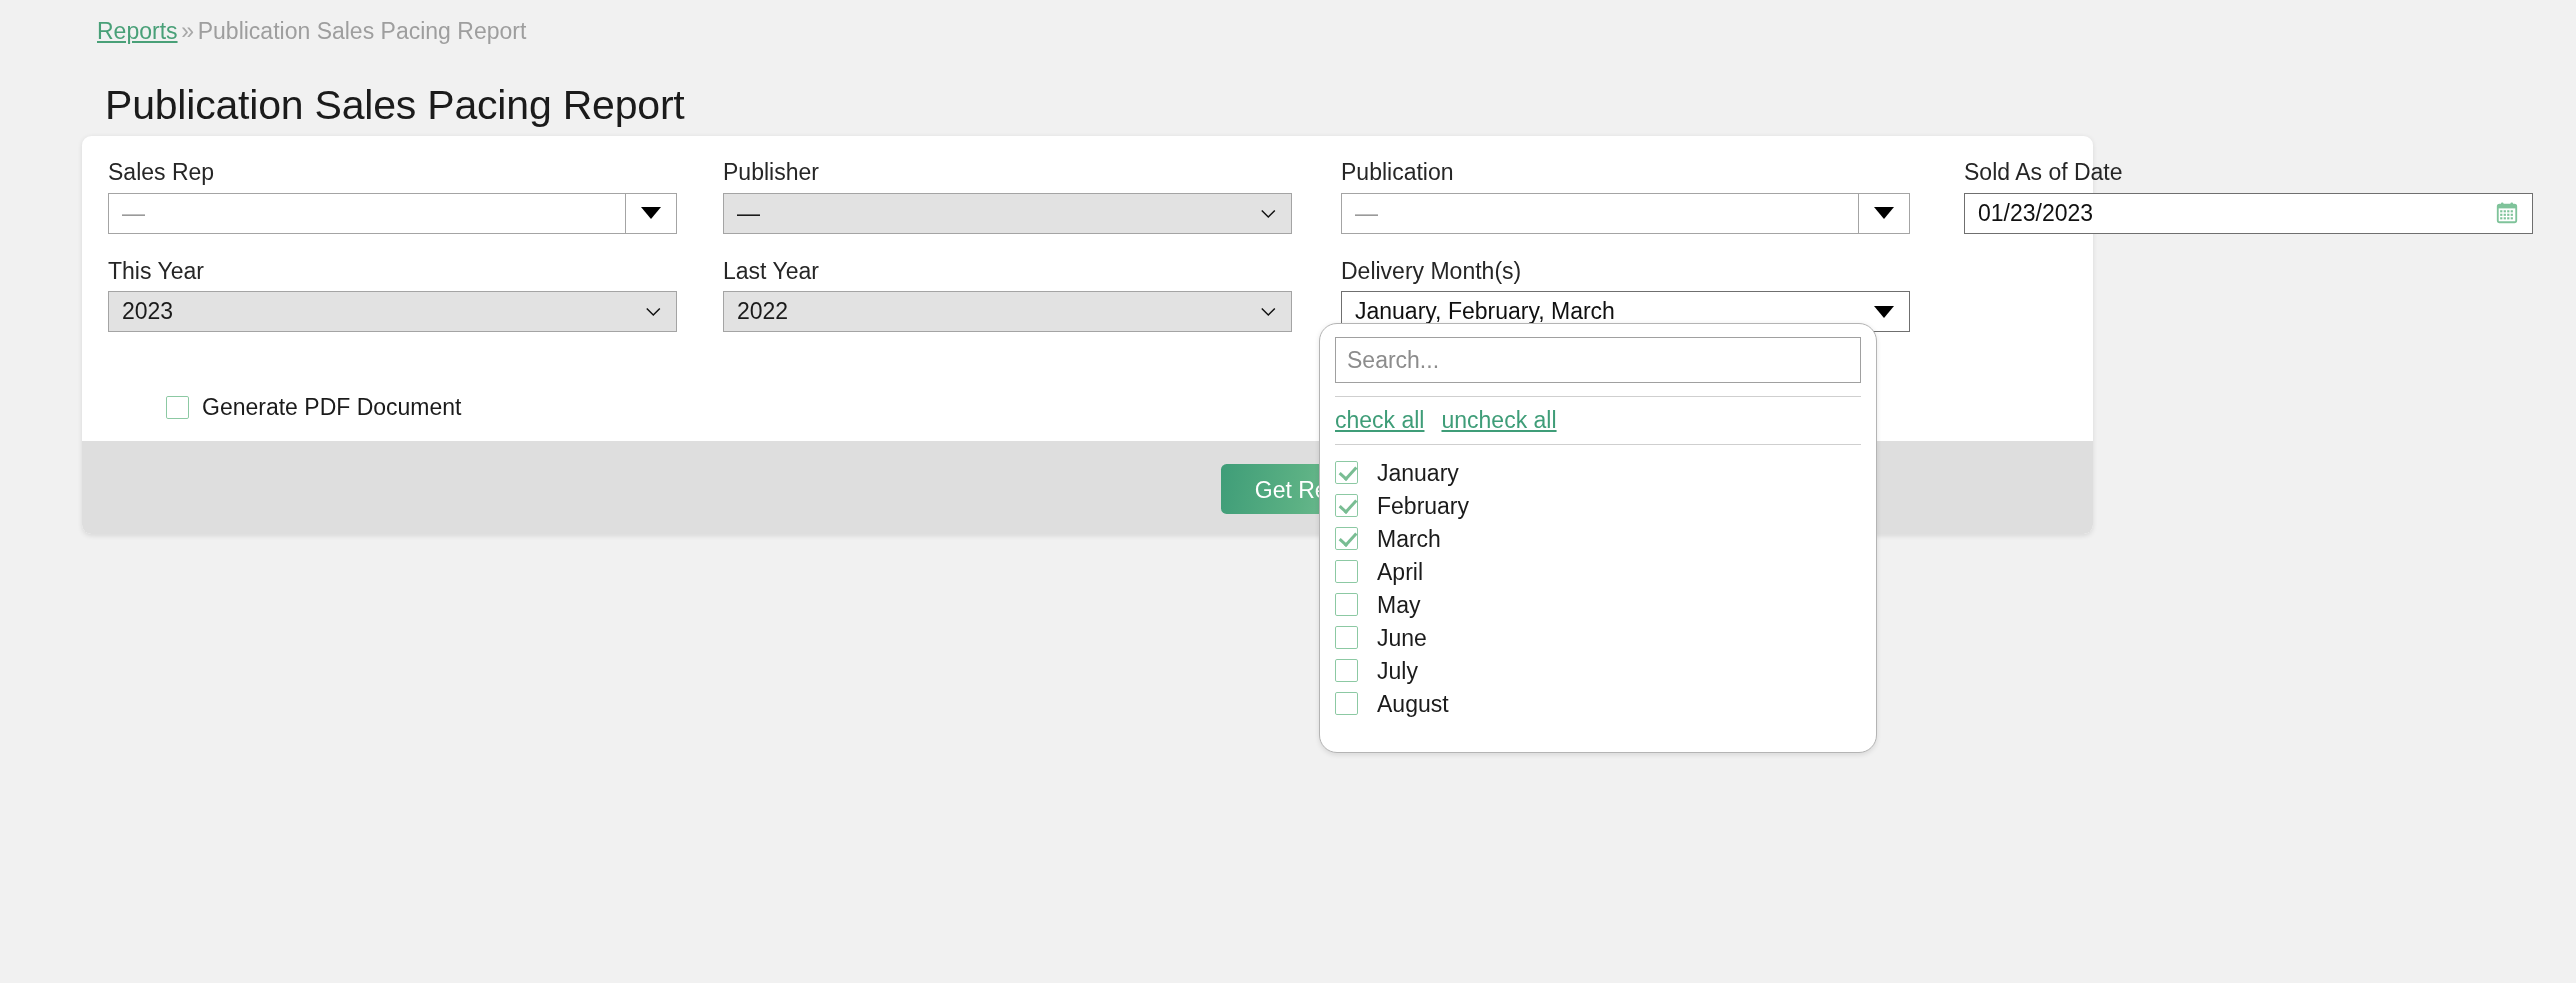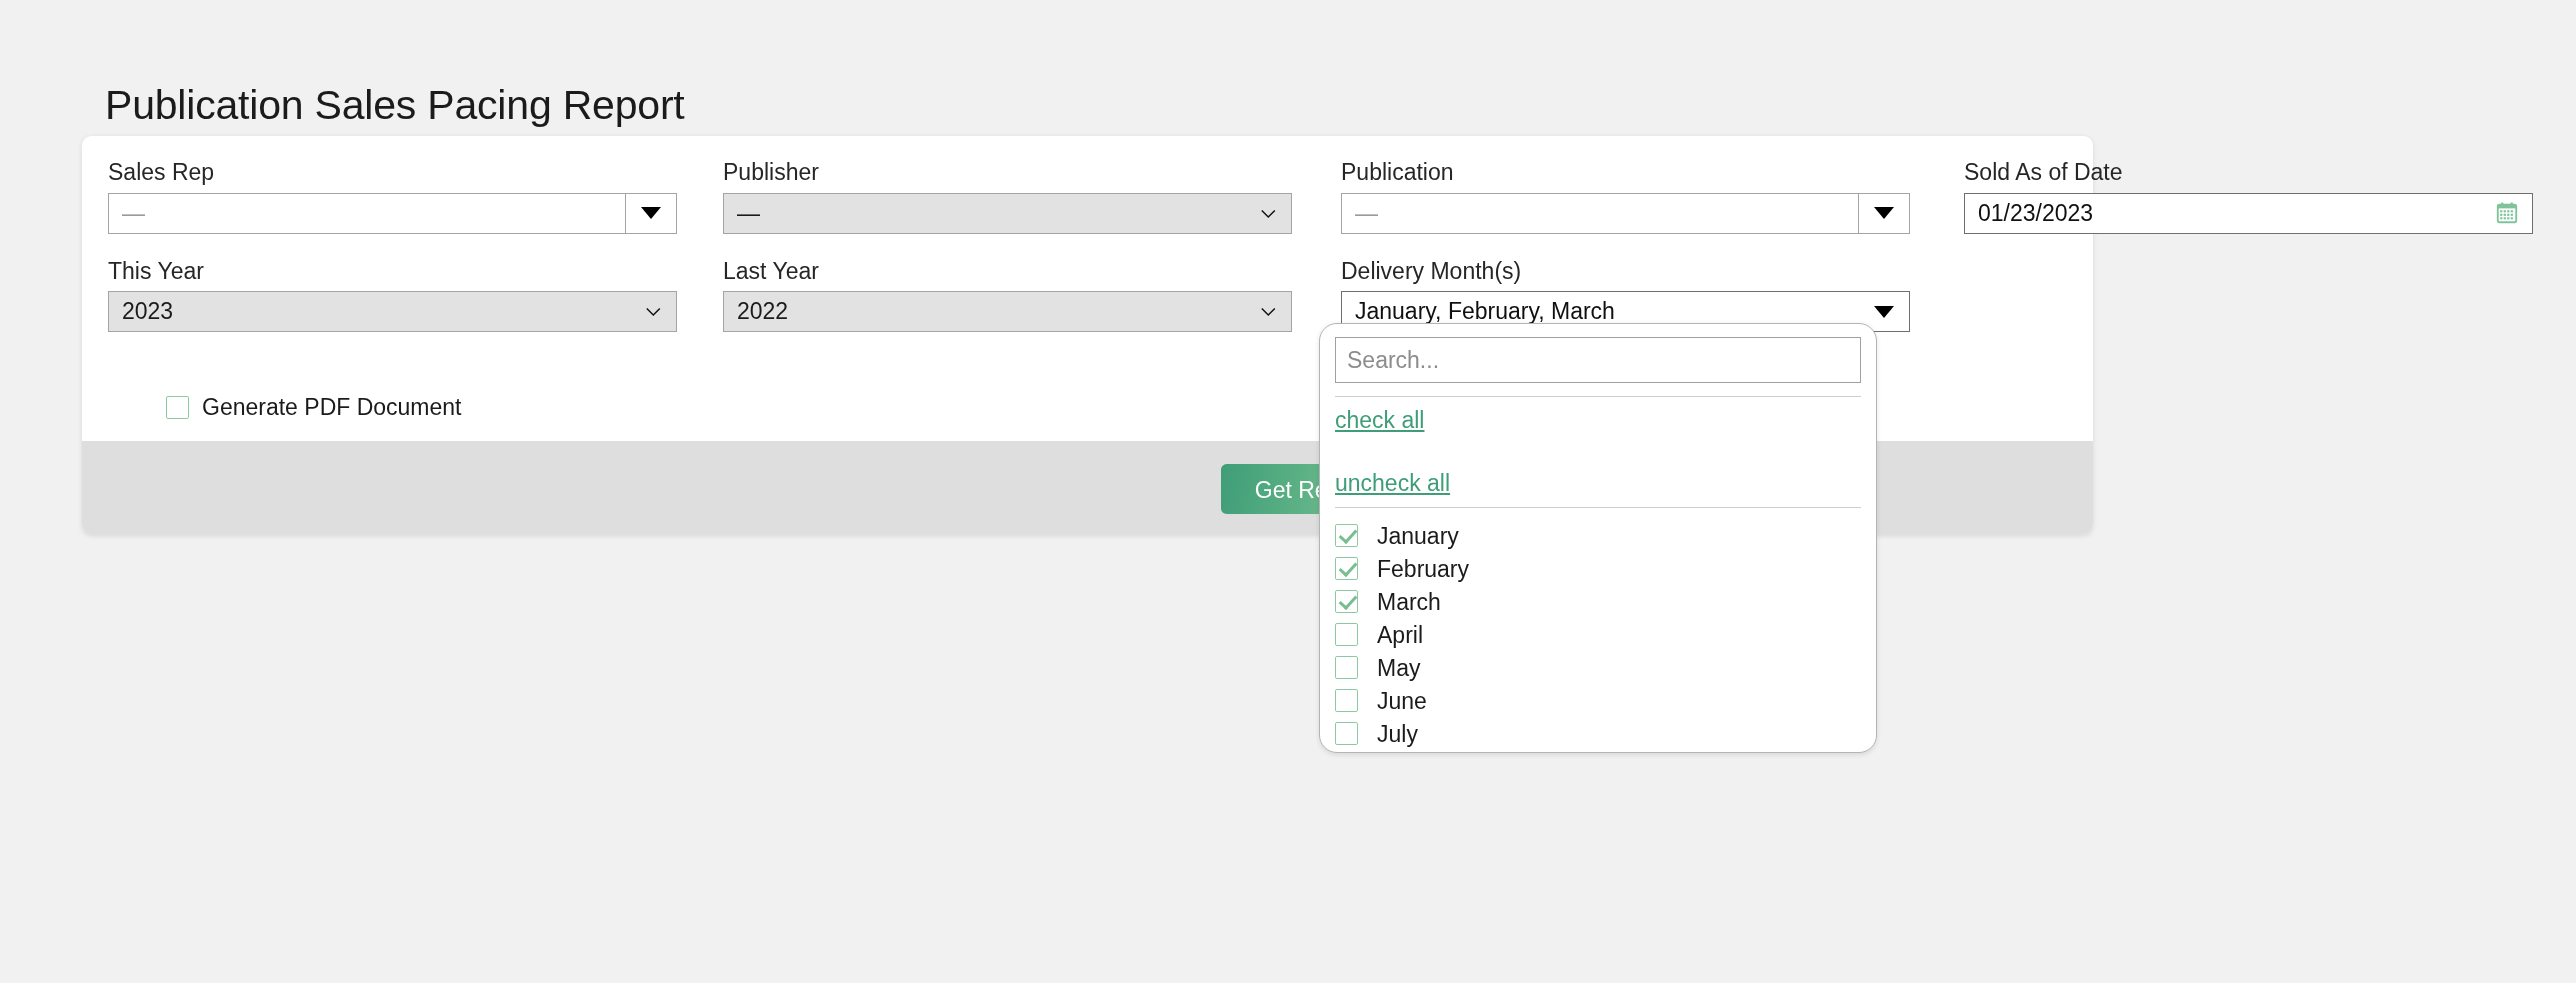--- a/index.html
+++ b/index.html
@@ -215,43 +215,45 @@
     border: 0.9px solid #a0a0a0;
     background: #ffffff;
     display: flex; align-items: center;
     padding: 0 11px;
   }
   .dd-search .ph {
     font-size: 23px; color: #8c8c8c;
   }
   .dd-divider { height: 0.9px; background: #cfcfcf; margin: 13px 15px 0 15px; }
   .dd-actions {
-    display: flex; gap: 36px;
+    display: flex; gap: 17px;
     padding: 10.2px 15px 10.2px 15px;
-    flex-direction: column;
   }
   .dd-actions a {
     font-size: 23px; color: #3f9d78;
     text-decoration: underline; cursor: pointer;
   }
   .dd-list { padding: 11px 0 0 15px; }
   .dd-item {
     height: 33px;
     display: flex; align-items: center; gap: 19px;
     cursor: pointer;
   }
   .dd-item .dd-item-label {
     font-size: 23px; color: #1b1b1b; line-height: 28px; white-space: nowrap;
   }
 </style>
 </head>
 <body>
 
 <div class="page">
 
+  <div class="breadcrumb">
+    <span class="crumb-link">Reports</span><span class="crumb-sep">»</span><span class="crumb-current">Publication Sales Pacing Report</span>
+  </div>
 
   <h1 class="page-title">Publication Sales Pacing Report</h1>
 
   <div class="card">
     <div class="card-body">
 
       <div class="col col-a">
         <div class="field-label">Sales Rep</div>
         <div class="combo">
           <div class="combo-input placeholder-dash">—</div>

